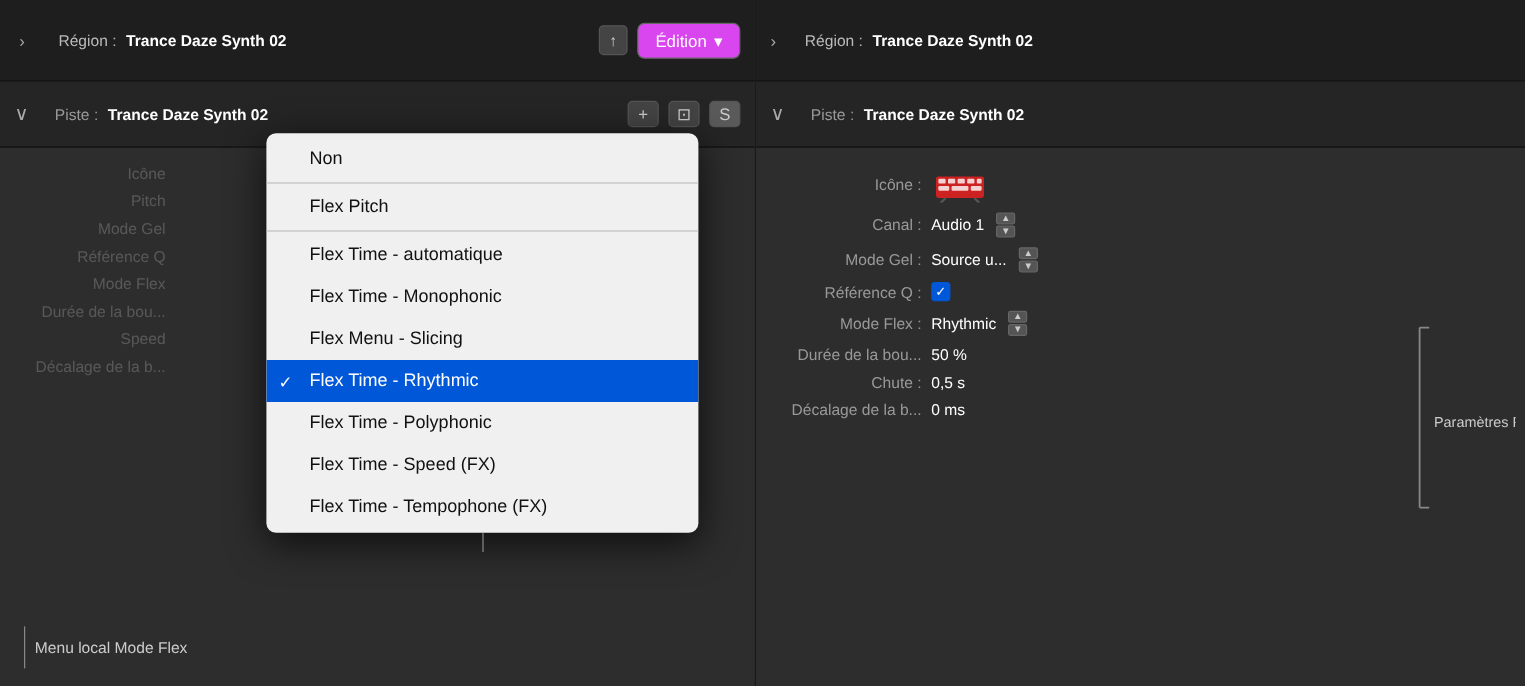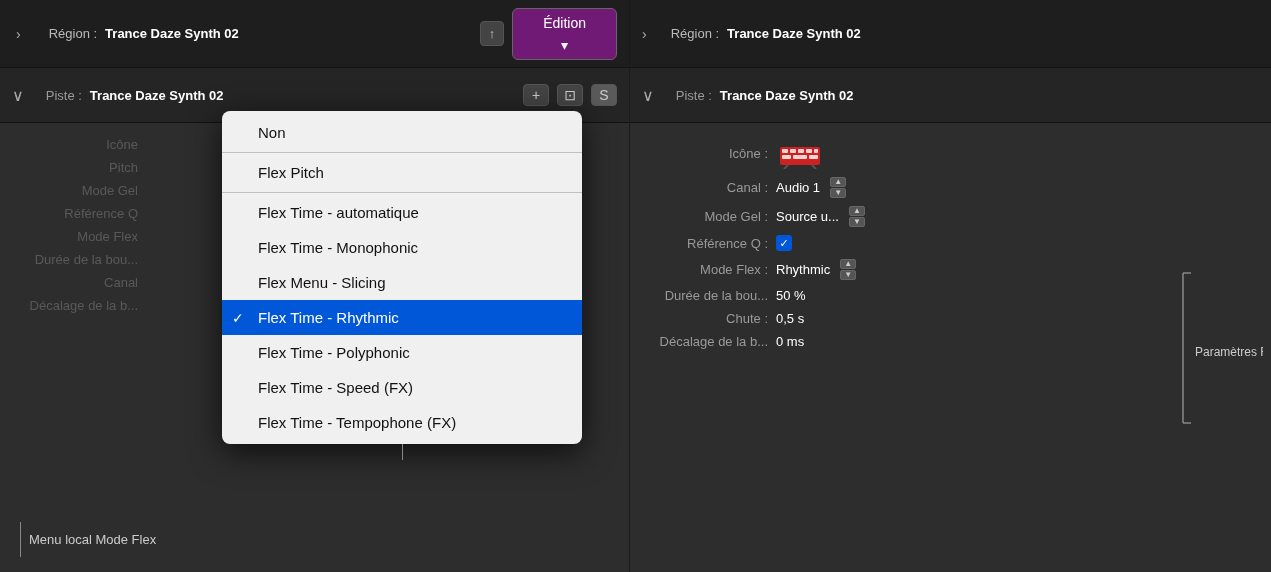--- a/index.html
+++ b/index.html
@@ -77,32 +77,31 @@
       color: #ccc;
       padding: 4px 8px;
       font-size: 13px;
       cursor: pointer;
       display: flex;
       align-items: center;
       gap: 4px;
     }
 
     .edition-btn {
-      background: #701a75;
+      background: #d946ef;
       border: 1px solid #666;
       border-radius: 6px;
       color: #fff;
-      padding: 6px 30px;
+      padding: 6px 14px;
       font-size: 14px;
       font-weight: 500;
       cursor: pointer;
       display: flex;
       align-items: center;
       gap: 6px;
-      flex-direction: column;
     }
 
     
     .track-bar {
       height: 55px;
       background: #252525;
       display: flex;
       align-items: center;
       padding: 0 12px;
       gap: 8px;
@@ -308,21 +307,21 @@
       <div class="prop-row">
           <span class="prop-label">Référence Q</span>
         </div>
       <div class="prop-row">
           <span class="prop-label">Mode Flex</span>
         </div>
       <div class="prop-row">
           <span class="prop-label">Durée de la bou...</span>
         </div>
       <div class="prop-row">
-          <span class="prop-label">Canal</span>
+          <span class="prop-label">Speed</span>
         </div>
       <div class="prop-row">
           <span class="prop-label">Décalage de la b...</span>
         </div>
     </div>
 
     <div class="dropdown-container">
       <div class="dropdown-menu">
 
         <div class="menu-item">

